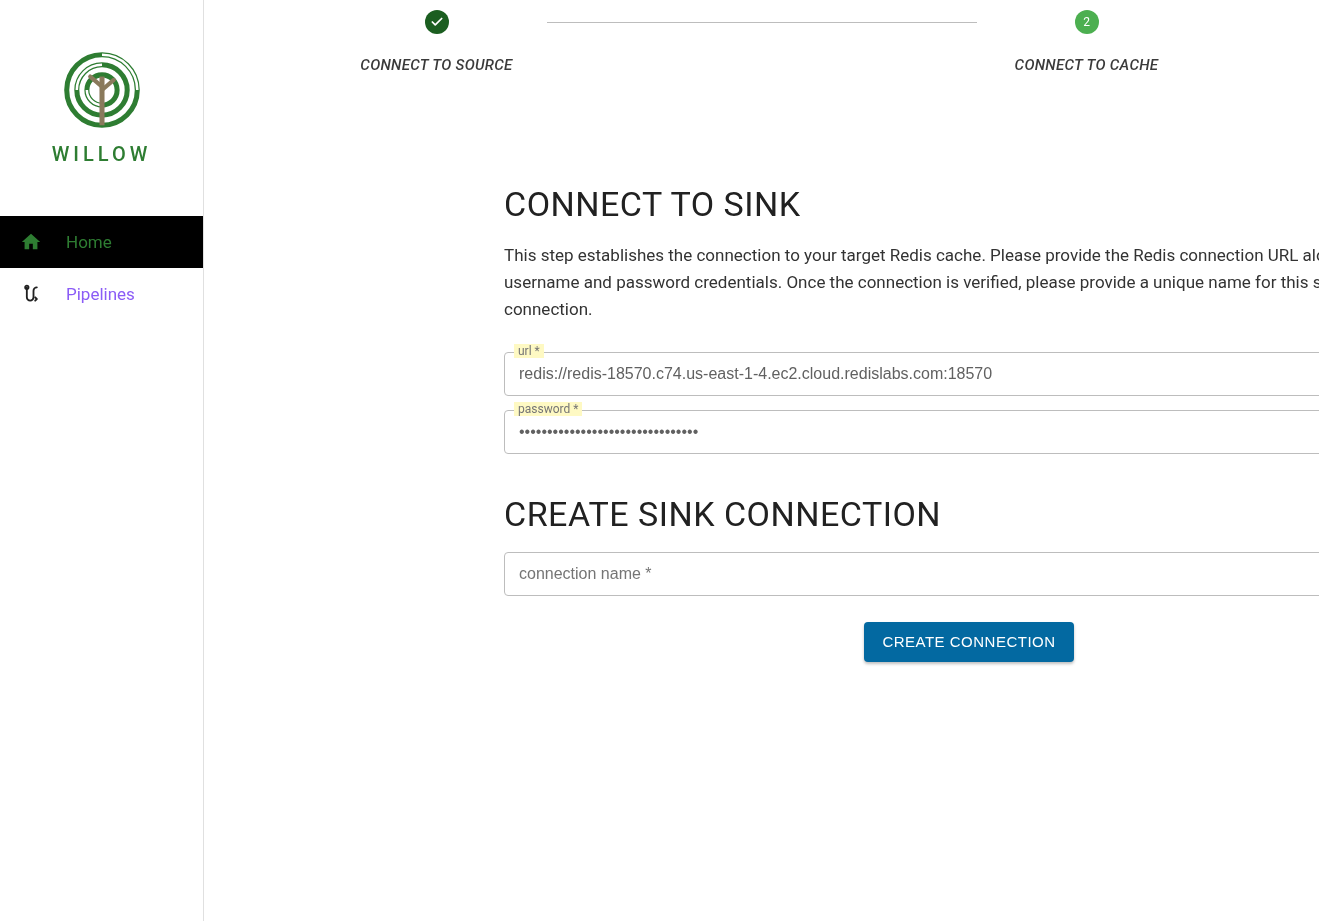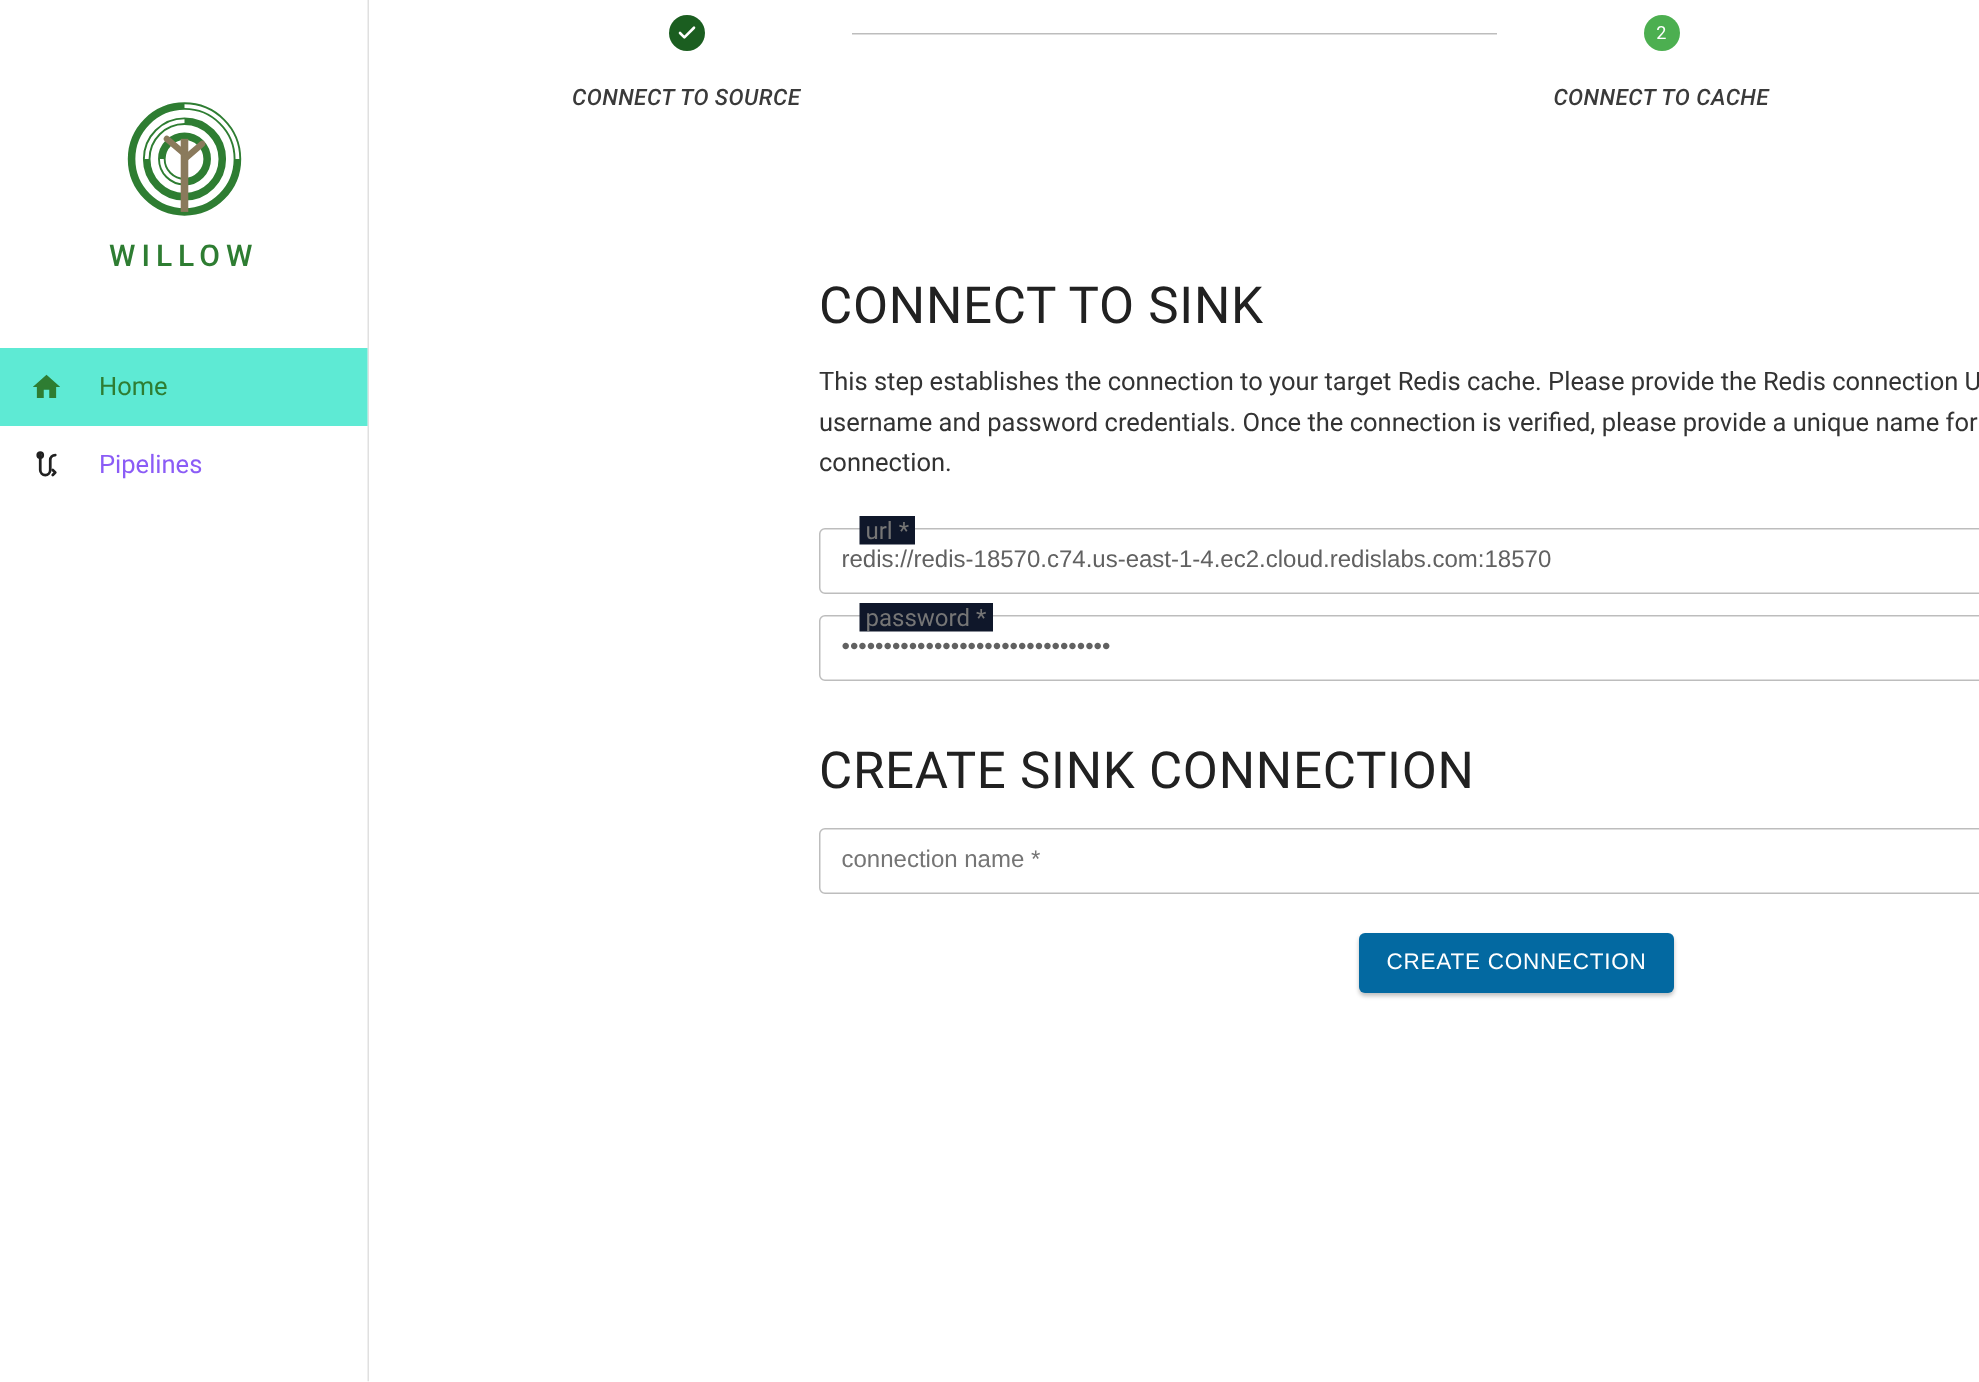--- a/index.html
+++ b/index.html
@@ -6,25 +6,25 @@
   html, body {
     margin: 0; padding: 0;
     width: 1319px; height: 921px;
     font-family: "Roboto", "Helvetica Neue", Arial, sans-serif;
     background: #fff;
     color: #212121;
     overflow: hidden;
   }
   .layout { display: flex; height: 100%; }
   .sidebar {
-    width: 246px;
+    width: 204px;
     border-right: 1px solid #e0e0e0;
     display: flex;
     flex-direction: column;
-    padding-top: 34px;
+    padding-top: 18px;
   }
   .logo-block {
     display: flex;
     flex-direction: column;
     align-items: center;
     margin-top: 30px;
     margin-bottom: 50px;
   }
   .logo-text {
     margin-top: 10px;
@@ -37,21 +37,21 @@
   .nav-item {
     display: flex;
     align-items: center;
     height: 52px;
     padding-left: 20px;
     gap: 24px;
     font-size: 17px;
     cursor: pointer;
   }
   .nav-item.active {
-    background: #5eead4;
+    background: #000000;
     color: #2e7d32;
   }
   .nav-item .icon { width: 22px; height: 22px; display:flex; align-items:center; justify-content:center; }
   .nav-item.active .icon svg { fill: #2e7d32; }
   .nav-item .icon svg { fill: #212121; }
   .nav-item.inactive { color: #8b5cf6; }
   .nav-item.inactive .icon svg { stroke: #212121; fill:none; }
 
   .main {
     flex: 1;
@@ -130,24 +130,24 @@
     padding: 0 14px;
     font-size: 16px;
     color: #616161;
     outline: none;
     background: #fff;
   }
   .field.no-label input::placeholder { color: #757575; }
   .field .floating-label {
     position: absolute;
     top: -8px;
-    left: 27px;
-    background: #0f172a;
+    left: 10px;
+    background: #fef9c3;
     padding: 0 4px;
-    font-size: 16px;
+    font-size: 12px;
     color: #757575;
   }
   .btn-row {
     display: flex;
     justify-content: center;
     margin-top: 26px;
   }
   .btn-primary {
     background: #0369a1;
     color: #fff;

